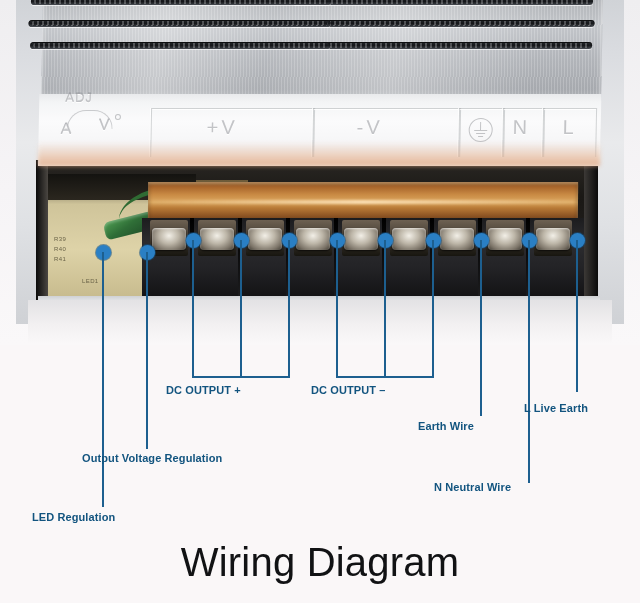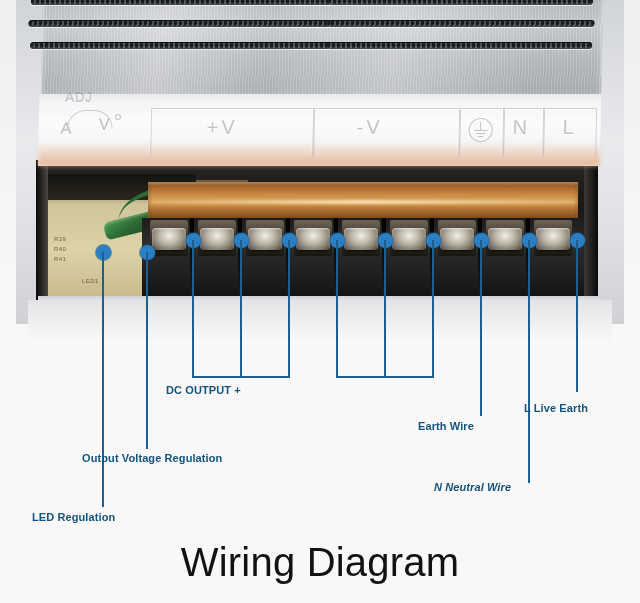--- a/index.html
+++ b/index.html
@@ -364,26 +364,27 @@
     <div class="lead" style="left:192px;top:240px;height:138px;"></div>
     <div class="lead" style="left:240px;top:240px;height:138px;"></div>
     <div class="lead" style="left:288px;top:240px;height:138px;"></div>
     <div class="leadh" style="left:192px;top:376px;width:98px;"></div>
     <div class="clabel" style="left:166px;top:384px;">DC OUTPUT +</div>
 
     <div class="lead" style="left:336px;top:240px;height:138px;"></div>
     <div class="lead" style="left:384px;top:240px;height:138px;"></div>
     <div class="lead" style="left:432px;top:240px;height:138px;"></div>
     <div class="leadh" style="left:336px;top:376px;width:98px;"></div>
+    <div class="clabel" style="left:311px;top:384px;">DC OUTPUT –</div>
 
     <div class="lead" style="left:480px;top:240px;height:176px;"></div>
     <div class="clabel" style="left:418px;top:420px;">Earth Wire</div>
 
     <div class="lead" style="left:528px;top:240px;height:243px;"></div>
-    <div class="clabel" style="left:434px;top:481px;font-style:italic;">N Neutral Wire</div>
+    <div class="clabel" style="left:434px;top:481px;">N Neutral Wire</div>
 
     <div class="lead" style="left:576px;top:240px;height:152px;"></div>
     <div class="clabel" style="left:524px;top:402px;">L Live Earth</div>
   </div>
 
   <div class="title">Wiring Diagram</div>
 
 </div>
 
 </body></html>

